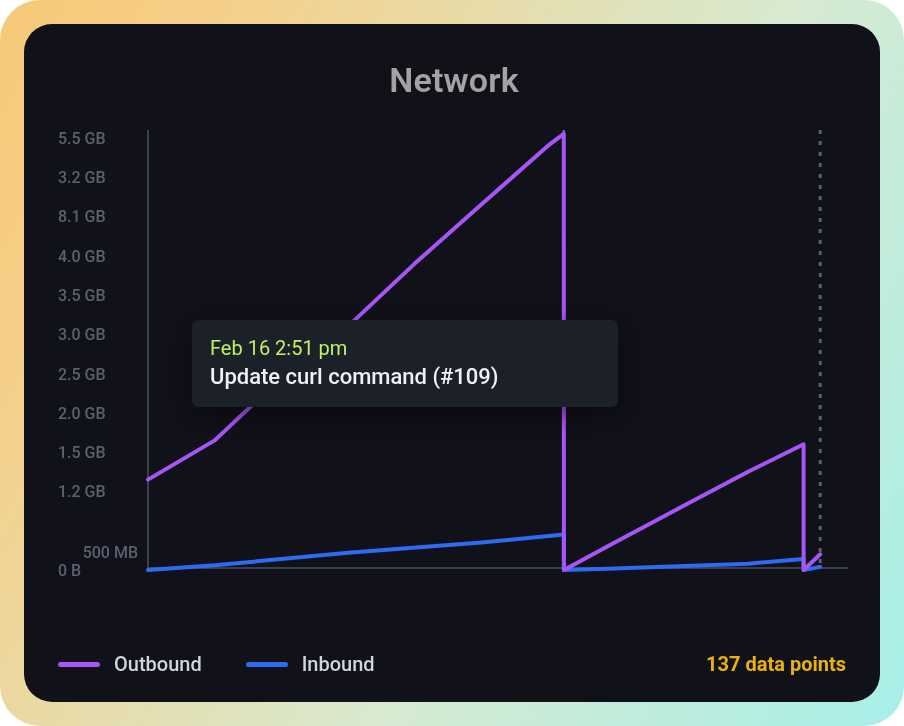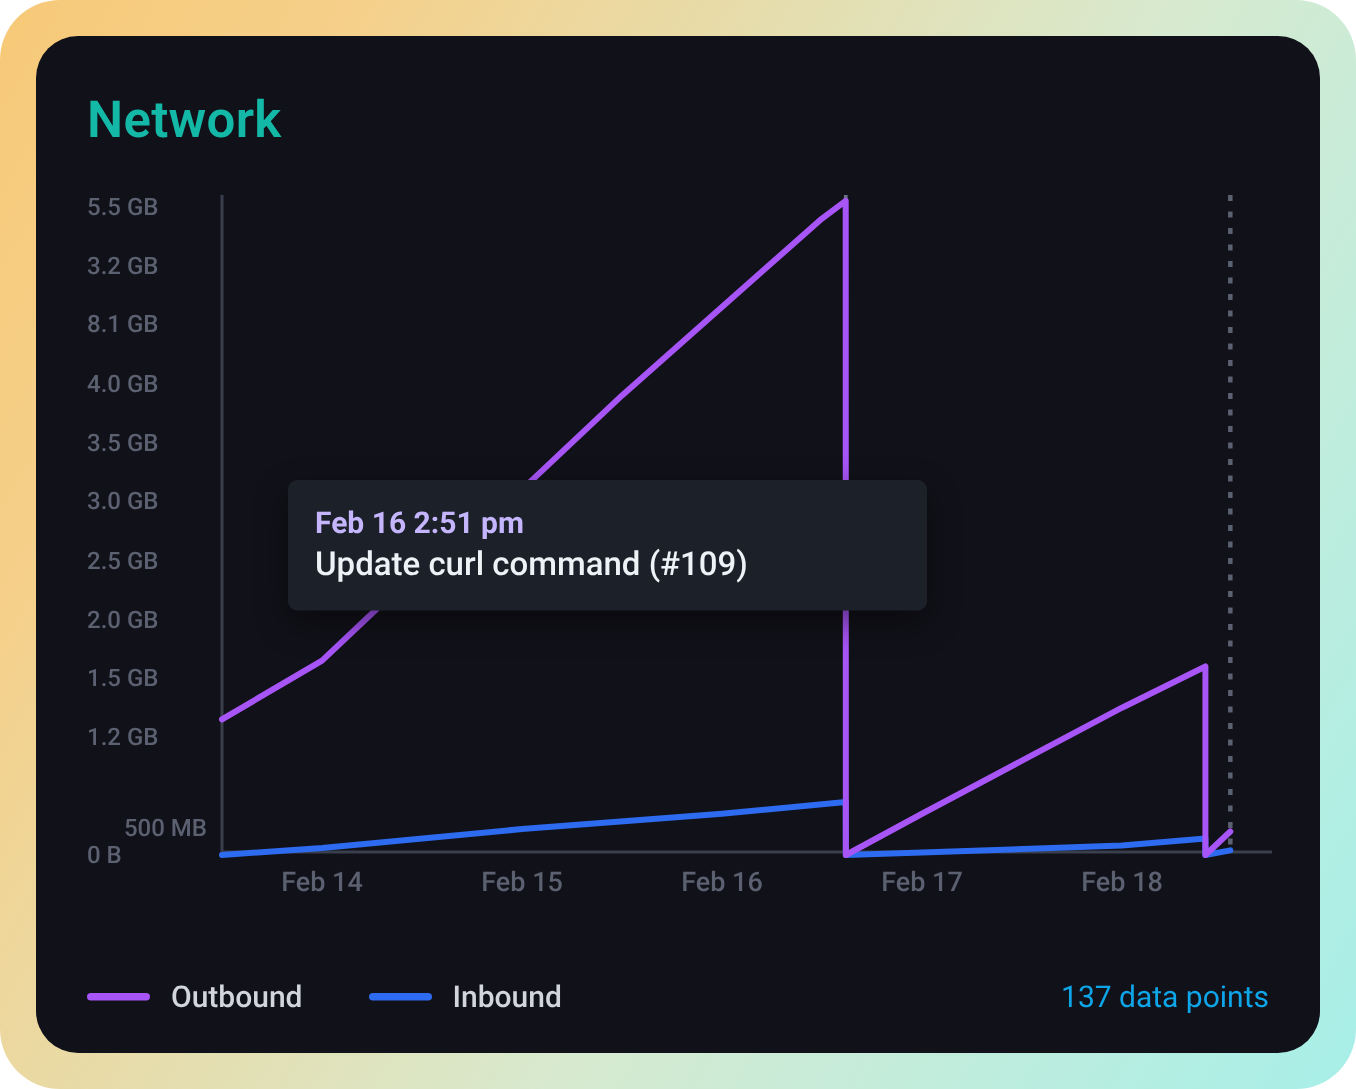--- a/index.html
+++ b/index.html
@@ -26,22 +26,23 @@
     background: #111119;
     position: relative;
     overflow: hidden;
     padding: 36px 30px 24px 30px;
     color: #e5e7eb;
   }
   .title {
     font-size: 34px;
     font-weight: 600;
     letter-spacing: 0.2px;
-    color: #14b8a6;
+    color: #a3a3a3;
     margin: 0 0 30px 4px;
+    text-align: center;
   }
   .plot-wrap {
     position: relative;
     width: 100%;
     height: 440px;
   }
   .y-axis {
     position: absolute;
     left: 4px;
     top: 0;
@@ -134,38 +135,38 @@
     gap: 14px;
     color: #d2d5dc;
   }
   .swatch {
     width: 42px;
     height: 5px;
     border-radius: 3px;
   }
   .footnote {
     margin-left: auto;
-    color: #0ea5e9;
+    color: #eab308;
     font-size: 20px;
-    font-weight: 400;
+    font-weight: 700;
   }
   .tooltip {
     position: absolute;
     left: 168px;
     top: 296px;
     width: 390px;
     background: #1c2029;
     border-radius: 6px;
     padding: 16px 18px 18px 18px;
     box-shadow: 0 8px 22px rgba(0,0,0,0.45);
   }
   .tt-time {
     font-size: 20px;
-    font-weight: 700;
-    color: #c4b5fd;
+    font-weight: 400;
+    color: #bef264;
     margin-bottom: 4px;
   }
   .tt-title {
     font-size: 22px;
     font-weight: 500;
     color: #eef1f6;
   }
 </style>
 </head>
 <body>
@@ -195,27 +196,20 @@
           <line class="axis-line" x1="0" y1="0" x2="0" y2="440"></line>
           <line class="axis-line" x1="0" y1="438" x2="700" y2="438"></line>
           <line class="now-line" id="now-line" x1="672.2222222222224" y1="0" x2="672.2222222222224" y2="440"></line>
           <line class="event-line" id="event-line" x1="415.8333333333332" y1="0" x2="415.8333333333332" y2="440"></line>
           <circle class="event-dot" id="event-dot" r="6" cx="415.8333333333332" cy="211.2"></circle>
           <polyline class="series-in" id="series-in" points="0.0,440.0 66.7,435.3 200.0,422.7 333.3,412.5 415.8,404.6 415.9,440.0 466.7,438.4 600.0,433.7 655.6,429.0 655.6,440.0 672.2,436.9" style="stroke: rgb(45, 107, 240);"></polyline>
           <polyline class="series-out" id="series-out" points="0.0,349.6 66.7,310.4 133.3,247.5 200.0,196.4 266.7,133.6 333.3,74.6 400.0,15.7 415.8,3.9 415.9,440.0 466.7,412.5 533.3,377.1 600.0,341.8 655.6,314.3 655.6,440.0 672.2,424.3" style="stroke: rgb(168, 85, 247);"></polyline>
         </svg>
       </div>
 
-      <div class="x-axis" id="x-axis">
-          <div class="x-tick" style="left: 66.6667px;">Feb 14</div>
-          <div class="x-tick" style="left: 200px;">Feb 15</div>
-          <div class="x-tick" style="left: 333.333px;">Feb 16</div>
-          <div class="x-tick" style="left: 466.667px;">Feb 17</div>
-          <div class="x-tick" style="left: 600px;">Feb 18</div>
-        </div>
     </div>
 
     <div class="tooltip">
       <div class="tt-time">Feb 16 2:51 pm</div>
       <div class="tt-title">Update curl command (#109)</div>
     </div>
 
     <div class="legend-row">
       <div class="legend-item">
         <span class="swatch" id="sw-out" style="background: rgb(168, 85, 247);"></span>

